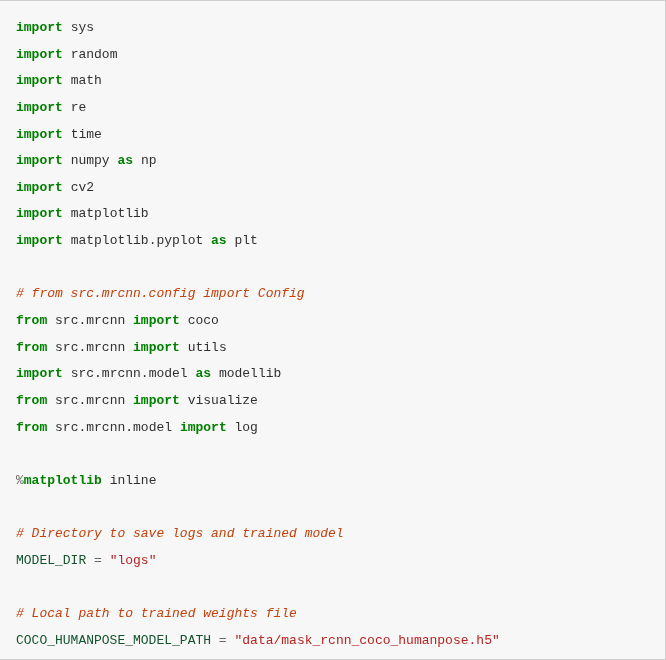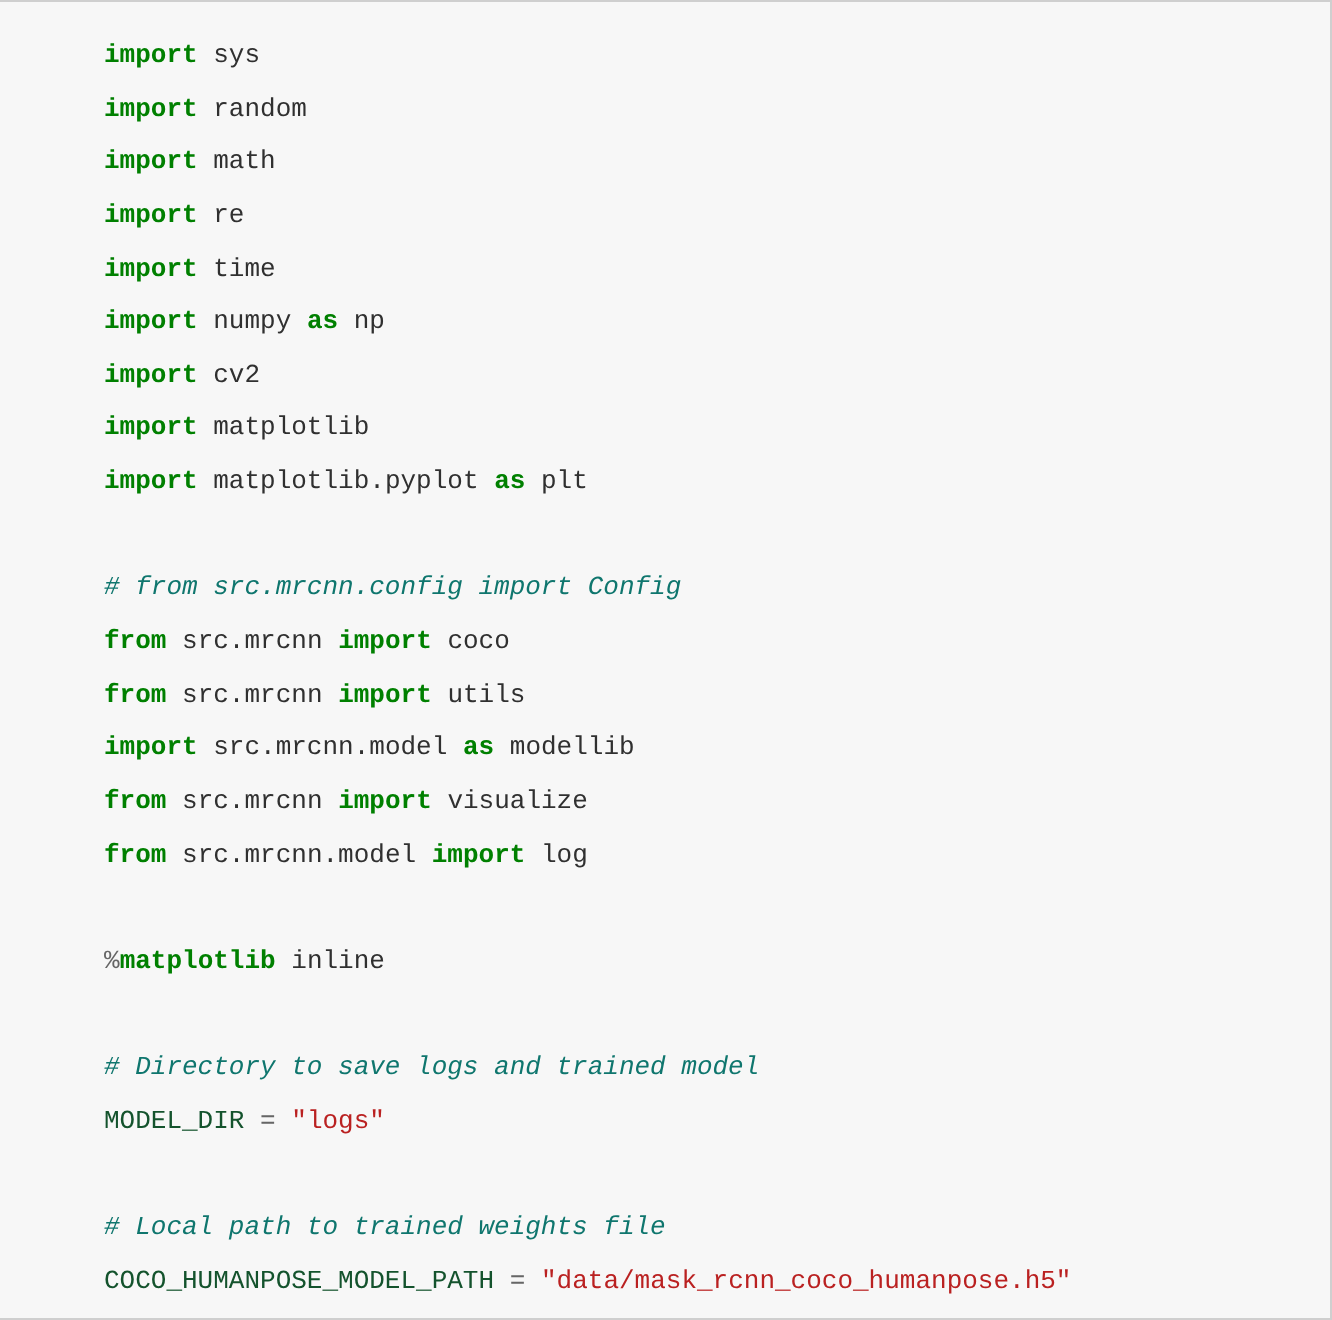--- a/index.html
+++ b/index.html
@@ -8,23 +8,23 @@
     height: 660px;
     background: #f7f7f7;
     font-family: "SFMono-Regular", Consolas, "Liberation Mono", Menlo, monospace;
     font-size: 13px;
     line-height: 2.05;
     color: #303030;
     border: 1px solid #cfcfcf;
     border-left: none;
     padding: 14px 16px 14px 16px;
   }
-  .code { white-space: pre; margin-left: 36px; }
+  .code { white-space: pre; }
   .kw { color: #008000; font-weight: 700; }
-  .cm { color: #0f766e; font-style: italic; }
+  .cm { color: #c2410c; font-style: italic; }
   .nm { color: #303030; }
   .op { color: #666666; }
   .str { color: #BA2121; }
   .ident { color: #14532d; }
 </style>
 </head>
 <body>
 
 <div class="code" id="code-container"><div><span class="kw">import</span> <span class="nm">sys</span></div><div><span class="kw">import</span> <span class="nm">random</span></div><div><span class="kw">import</span> <span class="nm">math</span></div><div><span class="kw">import</span> <span class="nm">re</span></div><div><span class="kw">import</span> <span class="nm">time</span></div><div><span class="kw">import</span> <span class="nm">numpy</span> <span class="kw">as</span> <span class="nm">np</span></div><div><span class="kw">import</span> <span class="nm">cv2</span></div><div><span class="kw">import</span> <span class="nm">matplotlib</span></div><div><span class="kw">import</span> <span class="nm">matplotlib.pyplot</span> <span class="kw">as</span> <span class="nm">plt</span></div><div>&nbsp;</div><div><span class="cm"># from src.mrcnn.config import Config</span></div><div><span class="kw">from</span> <span class="nm">src.mrcnn</span> <span class="kw">import</span> <span class="nm">coco</span></div><div><span class="kw">from</span> <span class="nm">src.mrcnn</span> <span class="kw">import</span> <span class="nm">utils</span></div><div><span class="kw">import</span> <span class="nm">src.mrcnn.model</span> <span class="kw">as</span> <span class="nm">modellib</span></div><div><span class="kw">from</span> <span class="nm">src.mrcnn</span> <span class="kw">import</span> <span class="nm">visualize</span></div><div><span class="kw">from</span> <span class="nm">src.mrcnn.model</span> <span class="kw">import</span> <span class="nm">log</span></div><div>&nbsp;</div><div><span class="op">%</span><span class="kw">matplotlib</span> <span class="nm">inline</span></div><div>&nbsp;</div><div><span class="cm"># Directory to save logs and trained model</span></div><div><span class="ident">MODEL_DIR</span> <span class="op">=</span> <span class="str">"logs"</span></div><div>&nbsp;</div><div><span class="cm"># Local path to trained weights file</span></div><div><span class="ident">COCO_HUMANPOSE_MODEL_PATH</span> <span class="op">=</span> <span class="str">"data/mask_rcnn_coco_humanpose.h5"</span></div></div>
 

